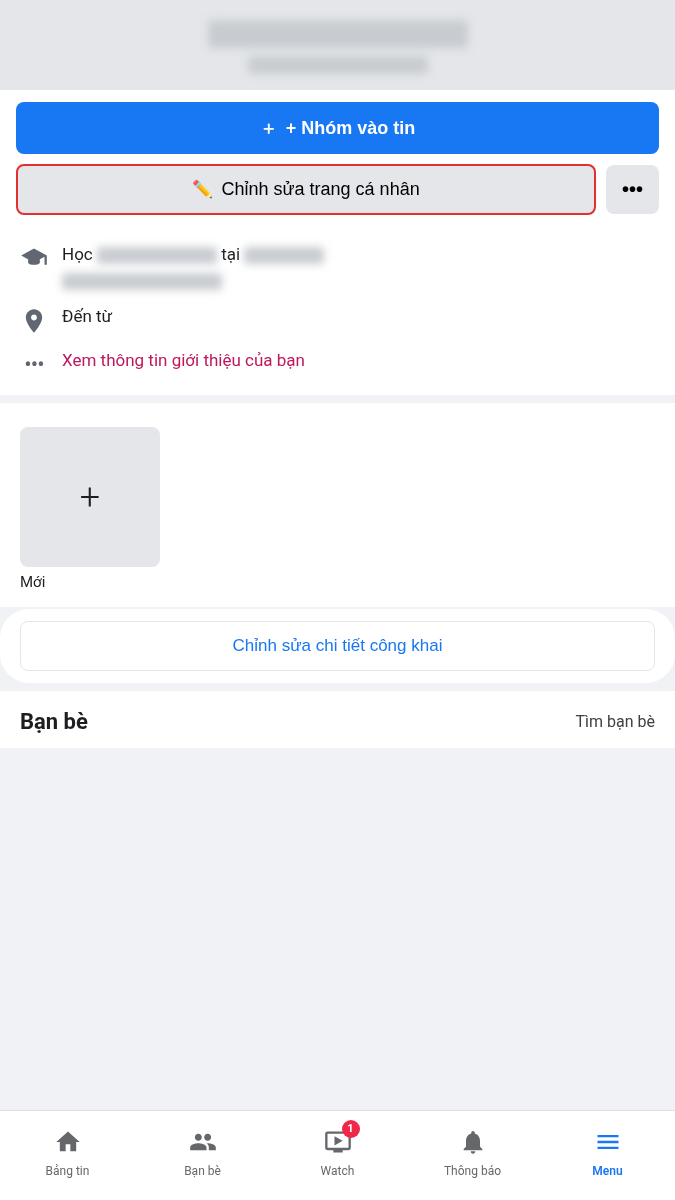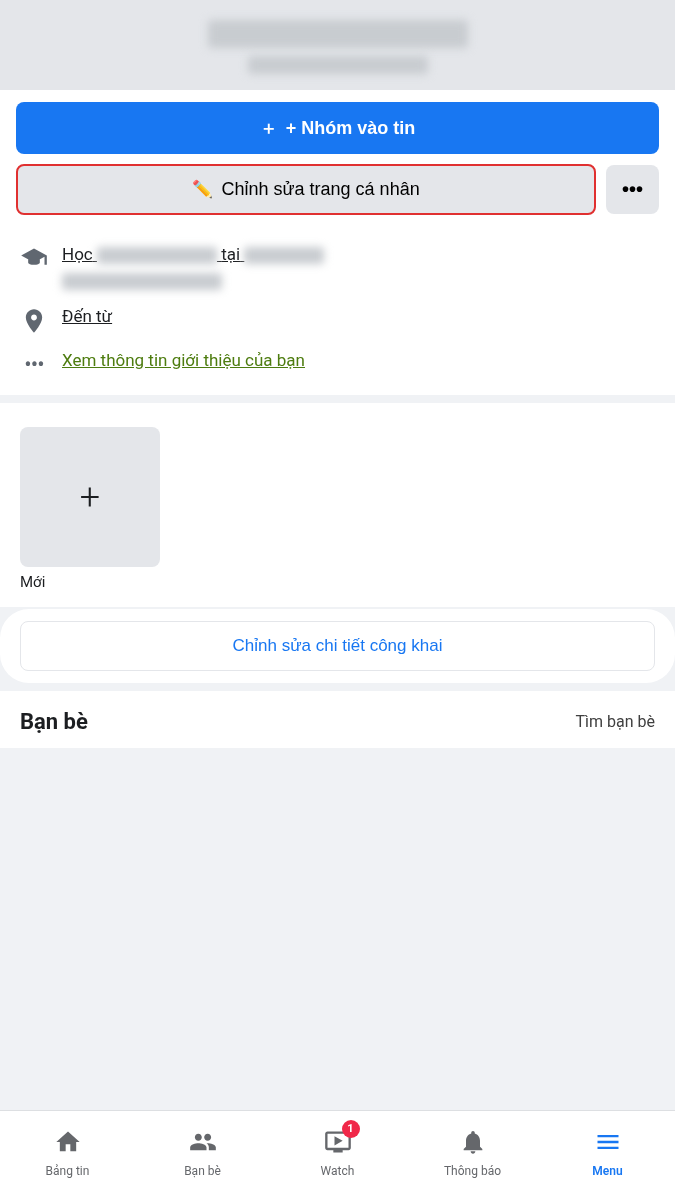--- a/index.html
+++ b/index.html
@@ -130,21 +130,20 @@
       align-items: center;
       justify-content: center;
       flex-shrink: 0;
       margin-top: 2px;
     }
 
     .info-text {
       font-size: 17px;
       color: #1c1e21;
       line-height: 1.4;
-      text-decoration: underline;
     }
 
     .info-text .blurred-inline {
       display: inline-block;
       background: #c8ccd0;
       height: 17px;
       border-radius: 3px;
       filter: blur(4px);
       vertical-align: middle;
     }
@@ -362,21 +361,21 @@
       </div>
       <div class="info-text">
         <span>Đến từ</span>
       </div>
     </div>
 
     <div class="info-row">
       <div class="info-icon">
         <span style="font-size:22px; color:#606770; letter-spacing:-1px;">•••</span>
       </div>
-      <div class="info-text" style="color:#4d7c0f;">
+      <div class="info-text" style="color:#be185d;">
         <span>Xem thông tin giới thiệu của bạn</span>
       </div>
     </div>
   </div>
 
   <div class="photos-section">
     <div class="photo-grid">
       <div>
         <div class="photo-add-box">
           <span class="plus-icon">+</span>

